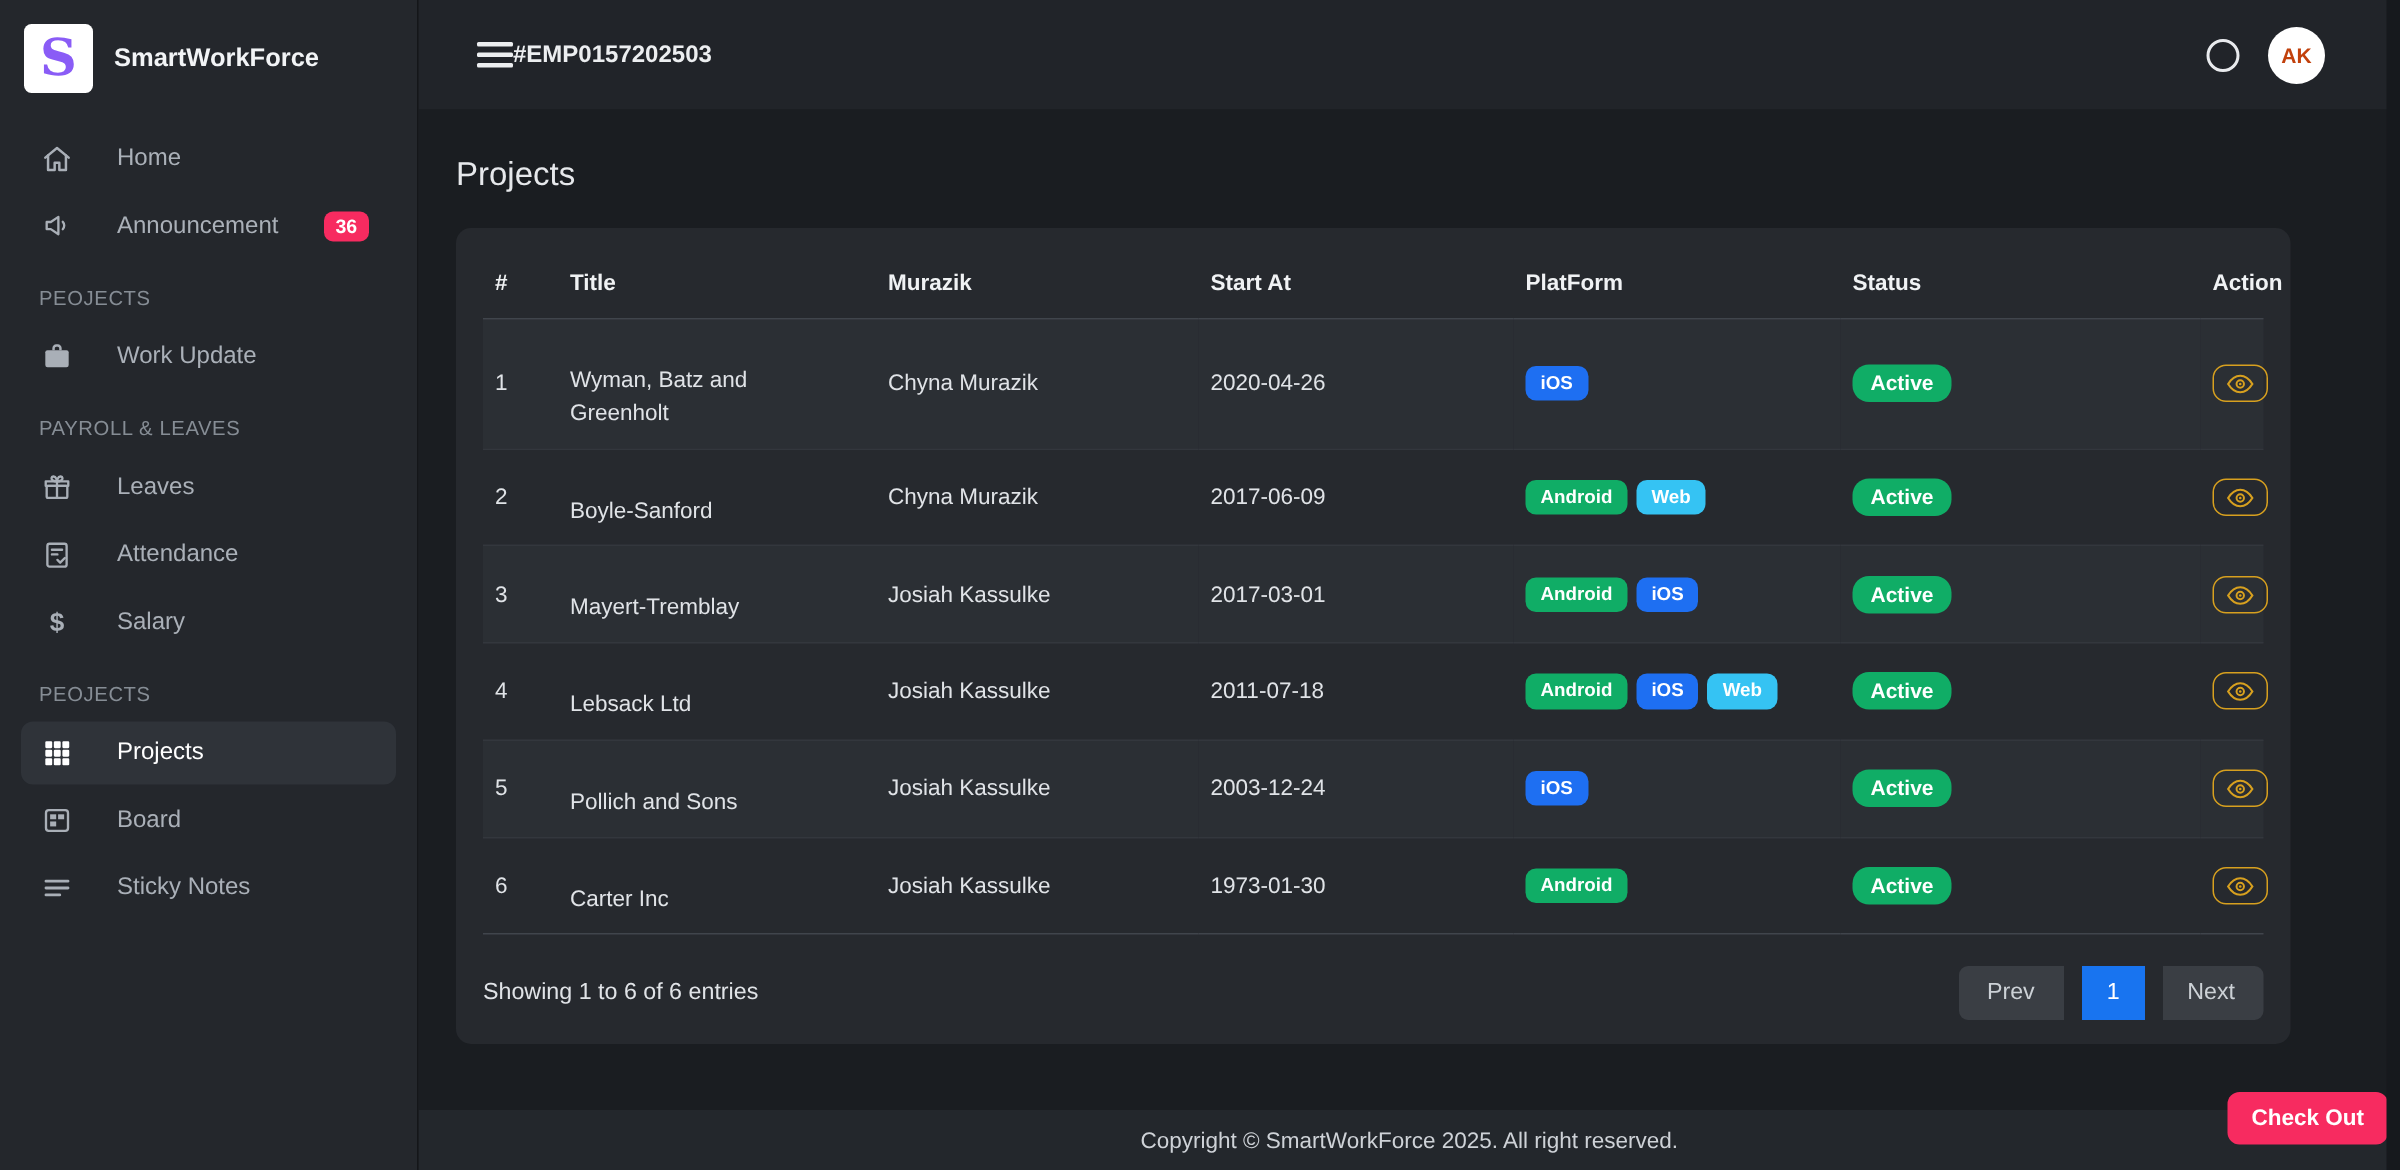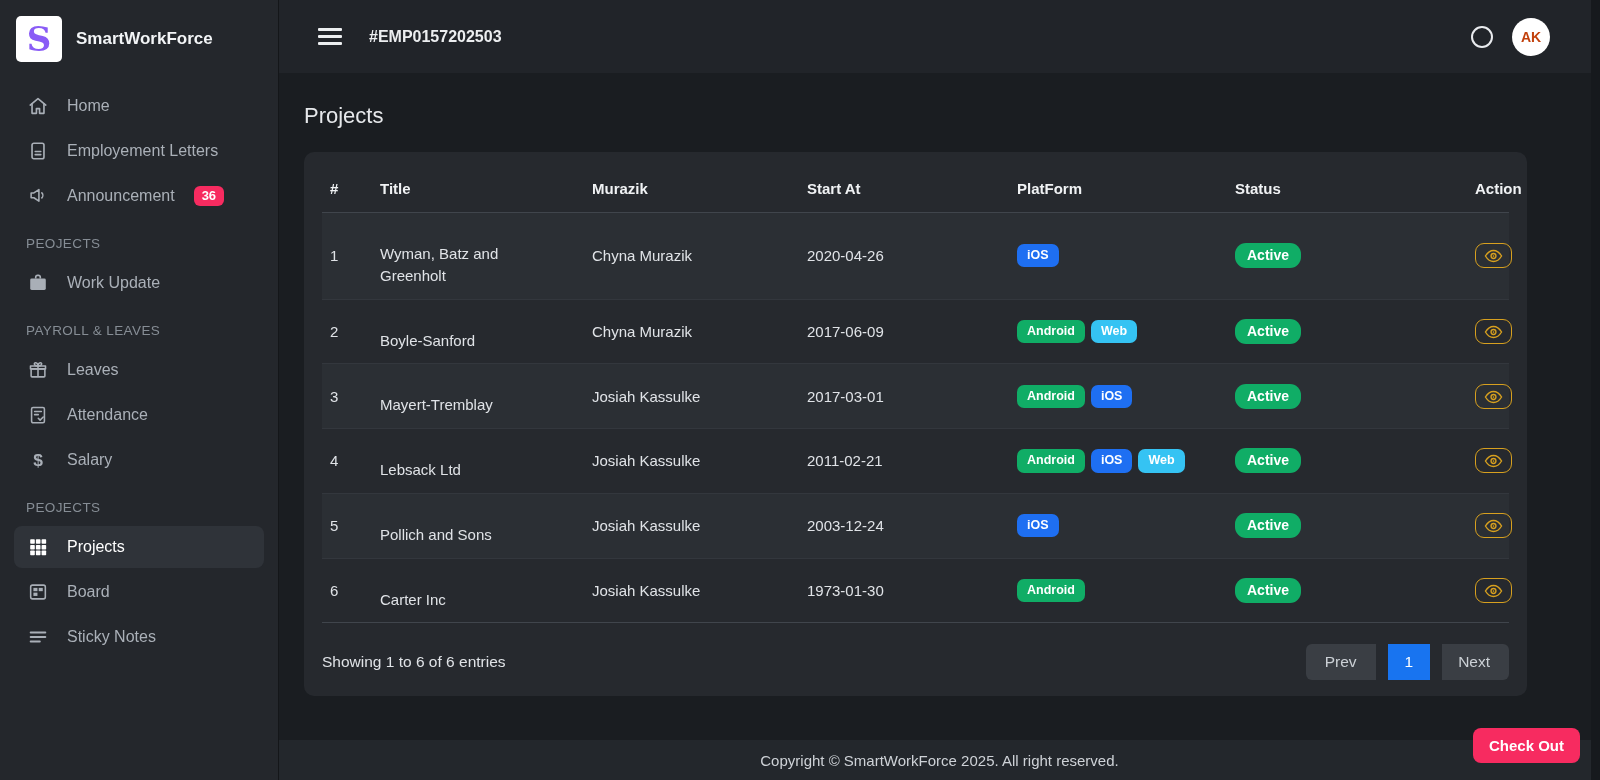--- a/index.html
+++ b/index.html
@@ -17,41 +17,41 @@
   }
   .side-head { display:flex; align-items:center; gap:14px; padding:4px 2px 20px 2px; }
   .logo {
     width:46px; height:46px; background:#ffffff; border-radius:5px;
     display:grid; place-items:center;
     font-family:"DejaVu Serif","Liberation Serif",serif;
     font-weight:800; font-size:34px; color:#8a5cf6; line-height:1;
   }
   .brand-name { font-weight:700; font-size:17px; color:#f2f4f6; }
   .nav-item {
-    display:flex; align-items:center; gap:17px;
+    display:flex; align-items:center; gap:28px;
     padding:9px 12px; margin:3px 0; border-radius:8px;
     color:#aab0b8; font-size:16px; cursor:pointer;
   }
   .nav-item.active { background:#2f3339; color:#ffffff; }
   .nav-item .ico { width:24px; height:24px; display:grid; place-items:center; color:#a9afb7; flex-shrink:0; }
   .nav-item.active .ico { color:#ffffff; }
   .section-label {
     font-size:13.5px; color:#868d95; letter-spacing:.4px;
     padding:16px 12px 8px 12px;
   }
   .count-badge {
     background:#f72b60; color:#fff; font-size:13px; font-weight:700;
     border-radius:6px; padding:2px 8px 3px; margin-left:2px;
   }
 
   
   .main { flex:1; display:flex; flex-direction:column; position:relative; min-width:0; }
   .topbar {
     height:73px; background:#212429; display:flex; align-items:center;
-    padding:0 50px 0 39px; gap:27px; flex-shrink:0;
+    padding:0 50px 0 39px; flex-shrink:0;
   }
   .hamburger { width:24px; height:17px; display:flex; flex-direction:column; justify-content:space-between; cursor:pointer; }
   .hamburger span { display:block; height:3px; background:#eceef0; border-radius:1px; }
   .emp-id { font-weight:700; font-size:16px; color:#eceef0; }
   .topbar-right { margin-left:auto; display:flex; align-items:center; gap:19px; }
   .ring {
     width:22px; height:22px; border:2.4px solid #e9ebee; border-radius:50%; cursor:pointer;
   }
   .avatar {
     width:38px; height:38px; background:#ffffff; border-radius:50%;
@@ -107,21 +107,21 @@
   .pager .pg:first-child { border-radius:6px 0 0 6px; }
   .pager .pg:last-child { border-radius:0 6px 6px 0;padding-left:16px; }
   .pager .pg.active { background:#1874f0; color:#fff; padding:0 17px; }
 
   .footer {
     height:40px; background:#23272c; flex-shrink:0;
     display:flex; align-items:center; justify-content:center;
     font-size:15px; color:#ced2d7;
   }
   .checkout-btn {
-    position:absolute; right:20px; bottom:17px; z-index:3;
+    position:absolute; right:8px; bottom:17px; z-index:3;
     background:#f72b60; color:#fff; font-weight:700; font-size:15px;
     border:none; border-radius:8px; height:35px; padding:0 16px;
     font-family:inherit; cursor:pointer;
   }
   .scroll-edge {
     position:absolute; right:0; top:0; width:9px; height:780px;
     background:#16191d; z-index:4;
   }
   svg { display:block; }
 </style>
@@ -141,29 +141,20 @@
     <div class="nav-item">
       <span class="ico">
         <svg width="22" height="22" viewBox="0 0 24 24" fill="none" stroke="currentColor" stroke-width="1.8" stroke-linecap="round" stroke-linejoin="round">
             <path d="M3.5 11L12 4l8.5 7"></path>
             <path d="M5.5 9.5V20h4.8v-5.2h3.4V20h4.8V9.5"></path>
           </svg>
       </span>
       <span>Home</span>
     </div>
 
-    <div class="nav-item">
-      <span class="ico">
-        <svg width="22" height="22" viewBox="0 0 24 24" fill="none" stroke="currentColor" stroke-width="1.8" stroke-linecap="round">
-            <rect x="5.5" y="3.5" width="13" height="17" rx="2"></rect>
-            <path d="M9 12.5h6M9 16h6"></path>
-          </svg>
-      </span>
-      <span>Employement Letters</span>
-    </div>
 
     <div class="nav-item">
       <span class="ico">
         <svg width="22" height="22" viewBox="0 0 24 24" fill="none" stroke="currentColor" stroke-width="1.7" stroke-linecap="round" stroke-linejoin="round">
             <path d="M13 5L7.5 8.7H4.5v5.2h3L13 17.6V5z"></path>
             <path d="M16.2 8.6c1.4 1.4 1.4 4 0 5.4"></path>
           </svg>
       </span>
       <span>Announcement</span>
       <span class="count-badge">36</span>
@@ -347,21 +338,21 @@
                       <circle cx="10" cy="7" r=".9" fill="#d7a01f"></circle>
                     </svg>
                   </button></td>
               </tr>
               <tr>
                 <td>4</td>
                 <td>
                   <div class="title-wrap">Lebsack Ltd</div>
                 </td>
                 <td>Josiah Kassulke</td>
-                <td>2011-02-21</td>
+                <td>2011-07-18</td>
                 <td><span class="pbadge android">Android</span><span class="pbadge ios">iOS</span><span class="pbadge web">Web</span></td>
                 <td><span class="status-badge">Active</span></td>
                 <td class="col-action"><button class="eye-btn">
                     <svg width="19" height="14" viewBox="0 0 20 14">
                       <path d="M1.5 7C4.2 2.6 7 1.2 10 1.2S15.8 2.6 18.5 7C15.8 11.4 13 12.8 10 12.8S4.2 11.4 1.5 7Z" fill="none" stroke="#d7a01f" stroke-width="1.5"></path>
                       <circle cx="10" cy="7" r="2.6" fill="none" stroke="#d7a01f" stroke-width="1.4"></circle>
                       <circle cx="10" cy="7" r=".9" fill="#d7a01f"></circle>
                     </svg>
                   </button></td>
               </tr>

